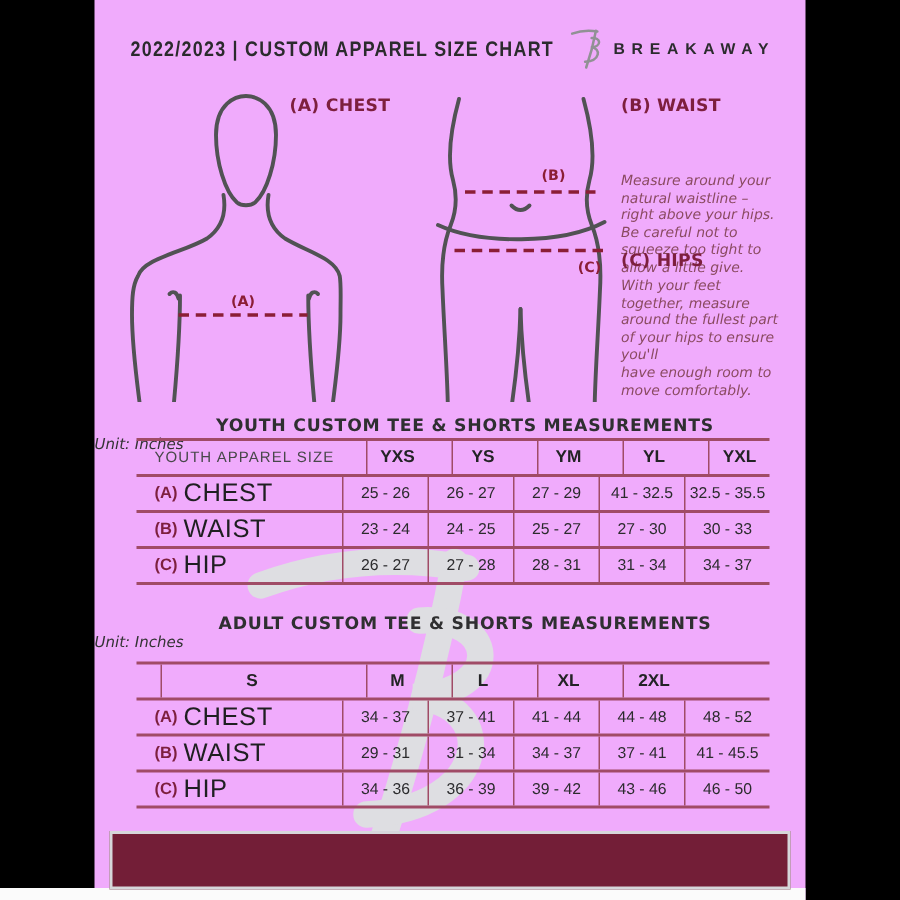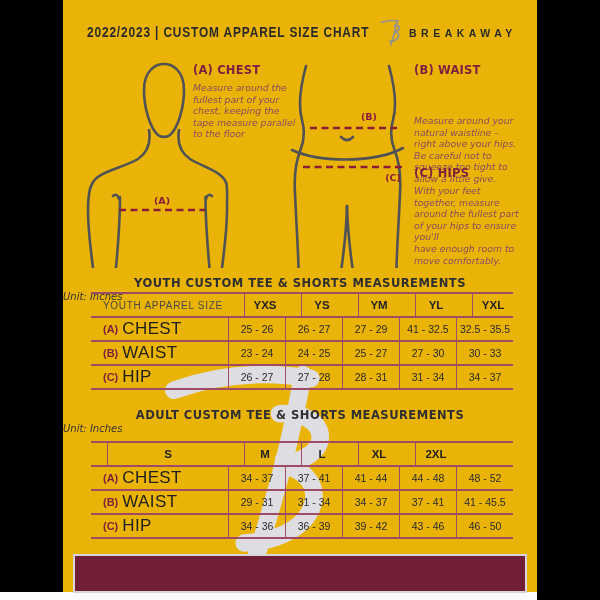--- a/index.html
+++ b/index.html
@@ -1,16 +1,16 @@
 <!DOCTYPE html>
 <html><head>
 <meta charset="utf-8">
 <style>
   html,body{margin:0;padding:0;background:#fff;}
-  #canvas{position:relative;width:600px;height:600px;background:#eab308;overflow:hidden;
+  #canvas{position:relative;width:600px;height:600px;background:#f0abfc;overflow:hidden;
           font-family:"Liberation Sans",sans-serif;color:#2f2f31;}
   .abs{position:absolute;}
 
   
   .band-left{left:0;top:0;width:63px;height:592px;background:#000;}
   .band-right{left:537px;top:0;width:63px;height:600px;background:#000;}
   .bottom-strip{left:0;top:592px;width:537px;height:8px;background:#fbfbfb;}
 
   
   .hdr-title{left:87px;top:24px;font-size:14px;font-weight:bold;color:#2b2b2d;
@@ -27,21 +27,21 @@
   .ins-c-h{left:414px;top:166px;} .ins-c-b{left:414px;top:185px;width:118px;}
 
   
   .fig1{left:85px;top:60px;} .fig2{left:285px;top:60px;}
   .bodyline{stroke:#515254;stroke-width:2.6;fill:none;stroke-linecap:round;}
   .dashline{stroke:#8b1e36;stroke-width:2.3;fill:none;stroke-dasharray:7 4.5;}
   .dlabel{fill:#8b1e36;font-family:"DejaVu Sans",sans-serif;font-size:9.5px;font-weight:bold;}
 
   
   .sec-title{left:63px;width:474px;text-align:center;font-size:11.5px;font-weight:bold;
-             letter-spacing:.5px;color:#2f2f31;font-family:"DejaVu Sans",sans-serif;}
+             letter-spacing:.5px;color:#2f2f31;font-family:"DejaVu Sans",sans-serif;padding-left:10px;}
   .sec-unit{left:63px;width:474px;font-size:10px;font-style:italic;color:#333;
             font-family:"DejaVu Sans",sans-serif;}
   .yt-title{top:276px;} .yt-unit{top:291px;}
   .at-title{top:408px;} .at-unit{top:423px;}
 
   
   .mtable{left:91px;width:422px;z-index:2;}
   .yt{top:292px;} .at{top:441px;}
   .trow{display:grid;grid-template-columns:137px 57px 57px 57px 57px 57px;height:22px;
         border-top:2px solid #a04b66;align-items:center;}
@@ -102,25 +102,20 @@
     <path class="bodyline" d="M56 77 Q62 83 68 77"></path>
     <path class="bodyline" d="M62 146 C61.5 166 59 190 56.5 208"></path>
     <path class="bodyline" d="M62 146 C62.5 166 65 190 67.5 208"></path>
     <line class="dashline" x1="25" y1="68" x2="112" y2="68"></line>
     <line class="dashline" x1="18" y1="107" x2="117" y2="107"></line>
     <text class="dlabel" x="84" y="60" text-anchor="middle">(B)</text>
     <text class="dlabel" x="108" y="121" text-anchor="middle">(C)</text>
   </svg>
 
   <div class="abs ins-head ins-a-h">(A) CHEST</div>
-  <div class="abs ins-body ins-a-b">Measure around the
-fullest part of your
-chest, keeping the
-tape measure parallel
-to the floor</div>
   <div class="abs ins-head ins-b-h">(B) WAIST</div>
   <div class="abs ins-body ins-b-b">Measure around your
 natural waistline –
 right above your hips.
 Be careful not to
 squeeze too tight to
 allow a little give.</div>
   <div class="abs ins-head ins-c-h">(C) HIPS</div>
   <div class="abs ins-body ins-c-b">With your feet
 together, measure

